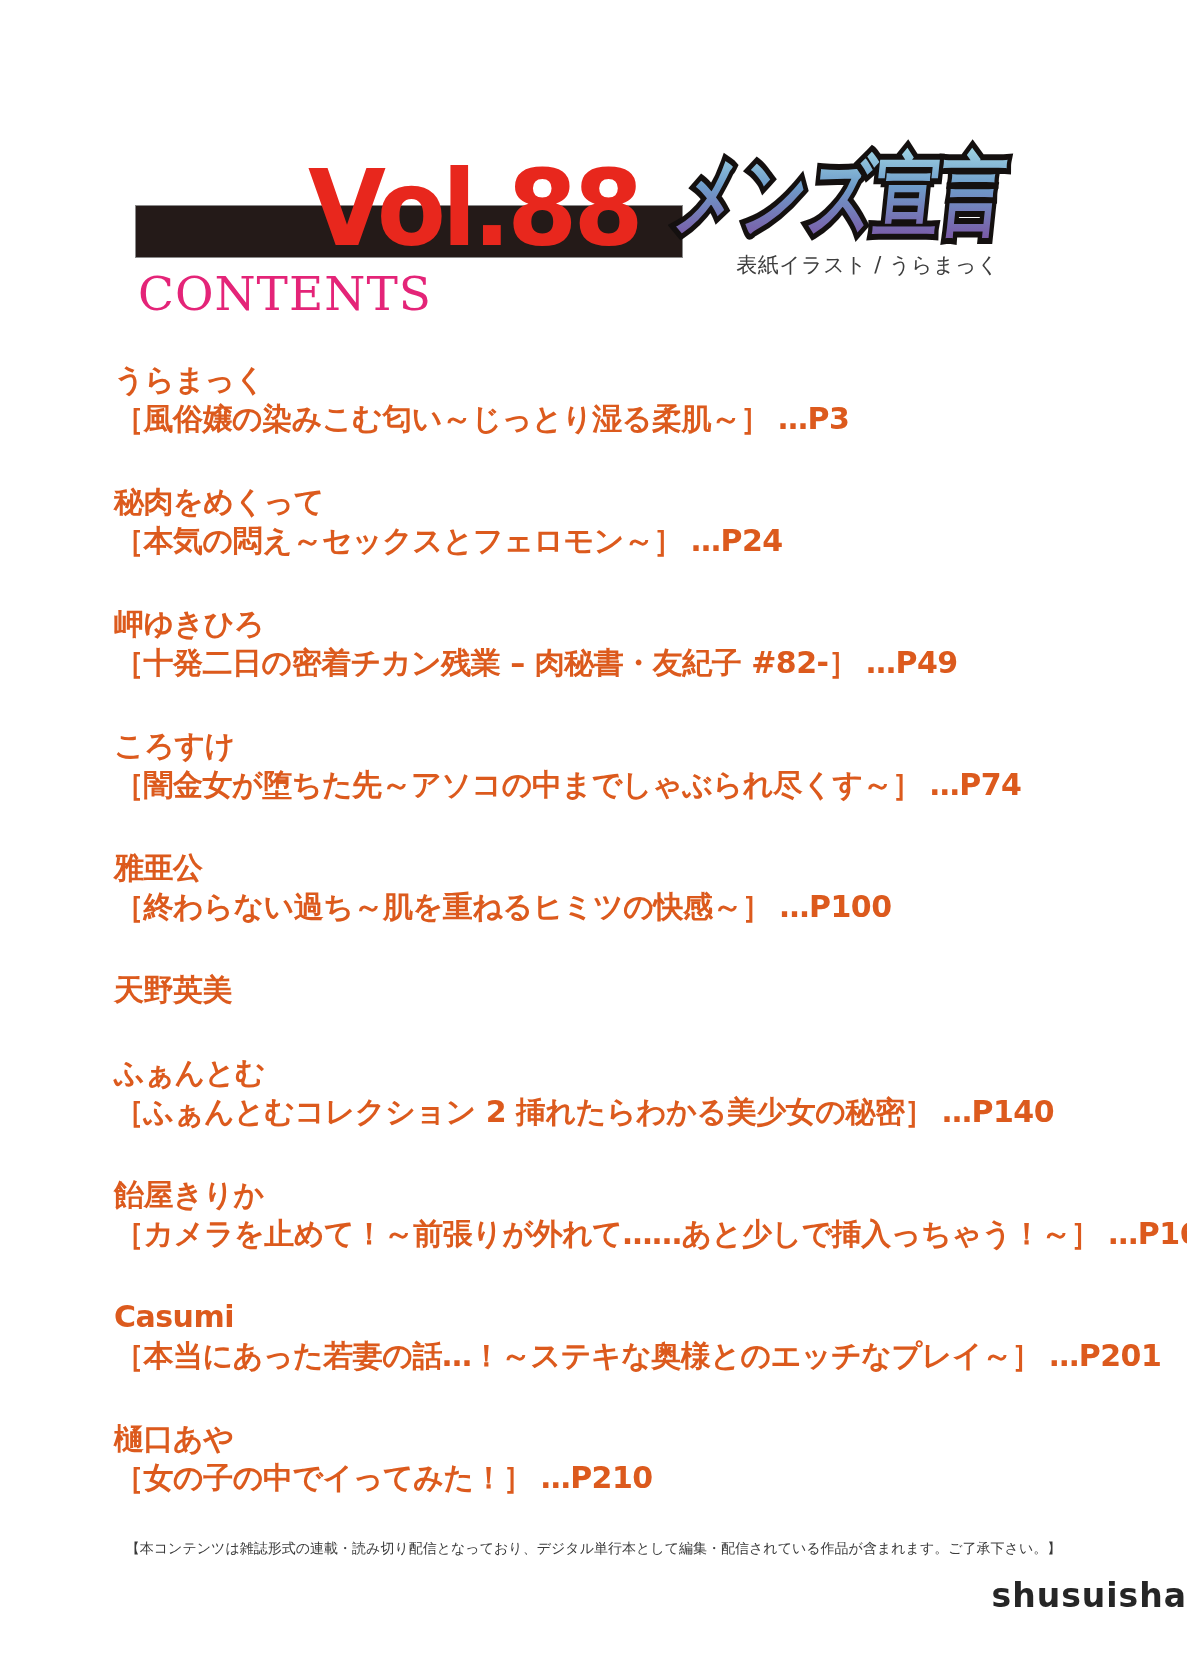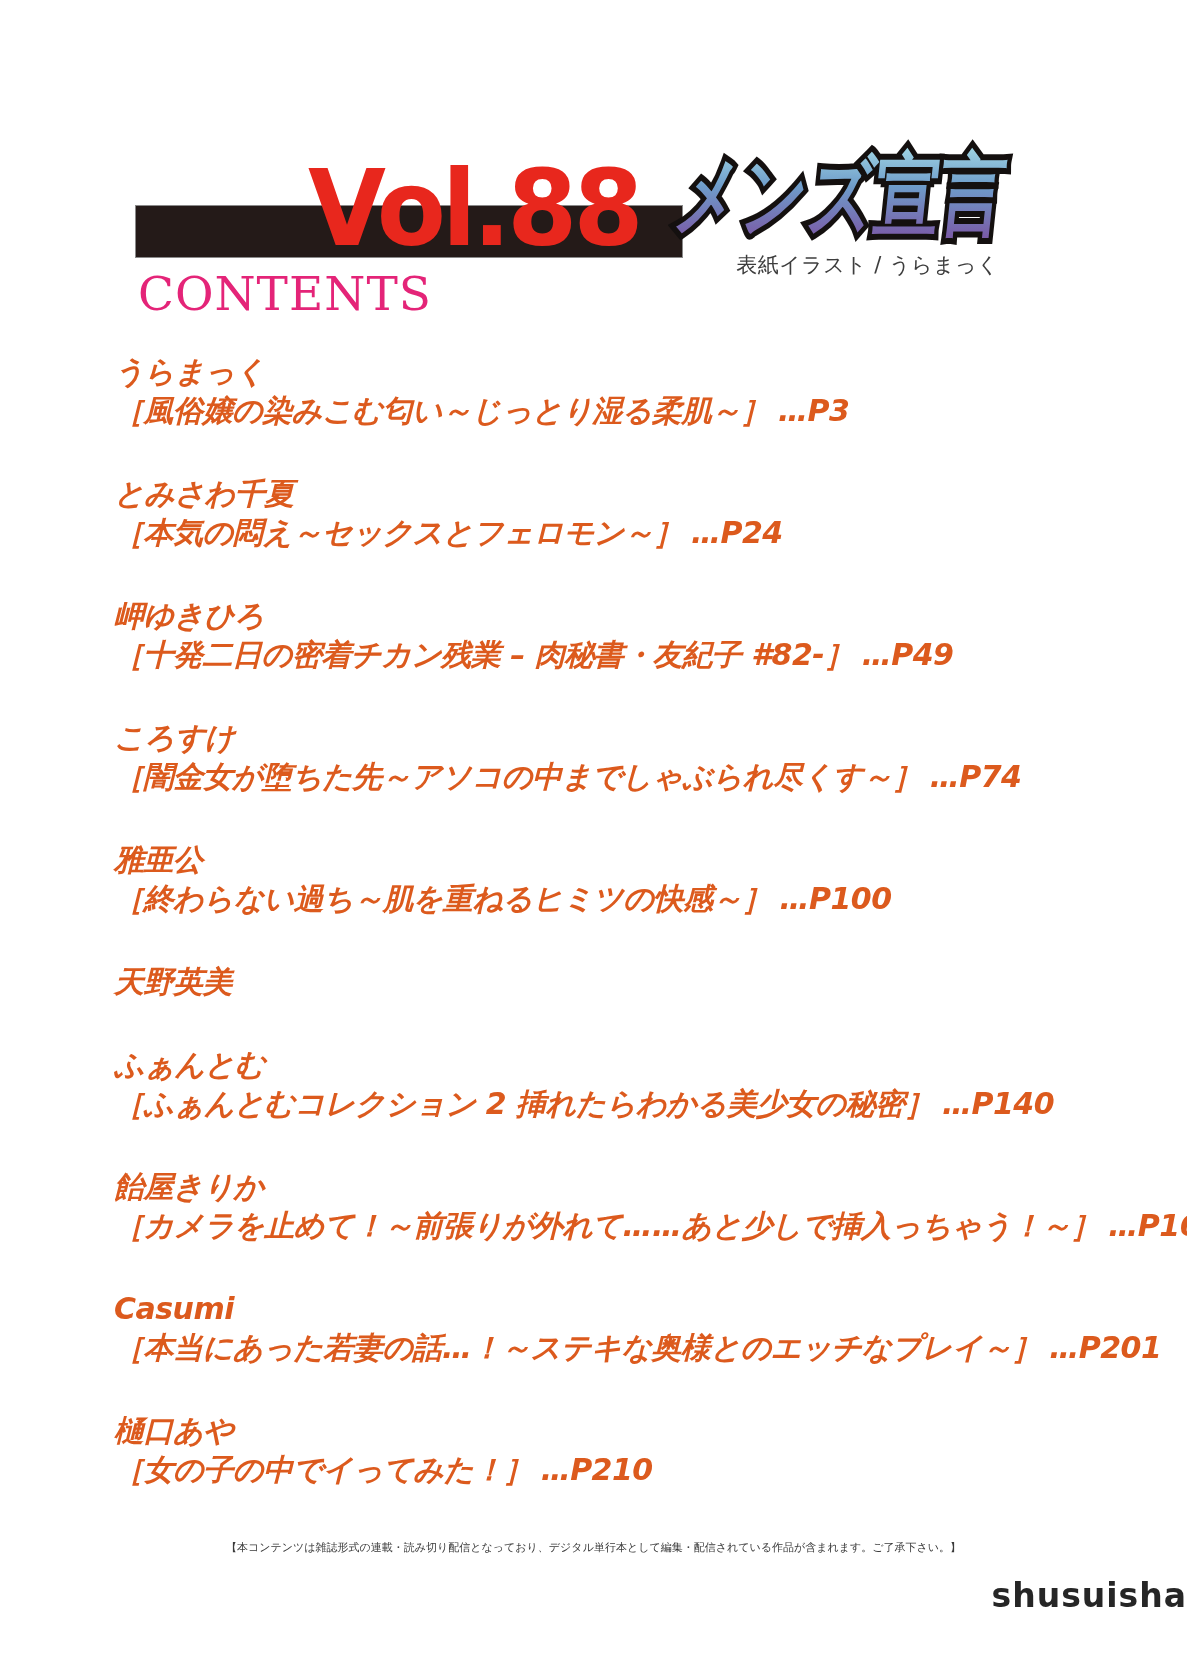--- a/index.html
+++ b/index.html
@@ -54,44 +54,43 @@
     font-weight: normal;
     font-size: 47px;
     letter-spacing: 1px;
     color: #e42478;
     line-height: 1.0;
   }
 
   
   .entries-list {
     position: absolute;
-    left: 114px; top: 352px;
+    left: 114px; top: 360px;
     width: 1060px;
-    font-style: italic;
   }
   .toc-entry {
     margin-bottom: 44px;
     color: #dc5a1d;
     font-size: 30px;
     line-height: 39px;
     font-weight: 600;
     letter-spacing: -0.5px;
     white-space: nowrap;
   }
   .entry-author { display: block; }
   .entry-title-line { display: block; }
   .entry-page { margin-left: 8px; }
 
   
   .footer-notice {
     position: absolute;
     left: 0; top: 1540px;
     width: 100%;
     text-align: center;
-    font-size: 11px;
+    font-size: 14px;
     color: #3a3a3a;
     letter-spacing: 0;
     white-space: nowrap;
   }
   .publisher-name {
     position: absolute;
     left: 0; top: 1576px;
     width: 100%;
     text-align: right;
     font-size: 33px;
@@ -126,21 +125,21 @@
 
   <div class="contents-heading">CONTENTS</div>
 
   <div class="entries-list">
     <div class="toc-entry">
       <span class="entry-author">うらまっく</span>
       <span class="entry-title-line"><span>［風俗嬢の染みこむ匂い～じっとり湿る柔肌～］</span><span class="entry-page">…P3</span></span>
     </div>
 
     <div class="toc-entry">
-      <span class="entry-author">とみさわ千夏</span>
+      <span class="entry-author">秘肉をめくって</span>
       <span class="entry-title-line"><span>［本気の悶え～セックスとフェロモン～］</span><span class="entry-page">…P24</span></span>
     </div>
 
     <div class="toc-entry">
       <span class="entry-author">岬ゆきひろ</span>
       <span class="entry-title-line"><span>［十発二日の密着チカン残業 – 肉秘書・友紀子 #82-］</span><span class="entry-page">…P49</span></span>
     </div>
 
     <div class="toc-entry">
       <span class="entry-author">ころすけ</span>

